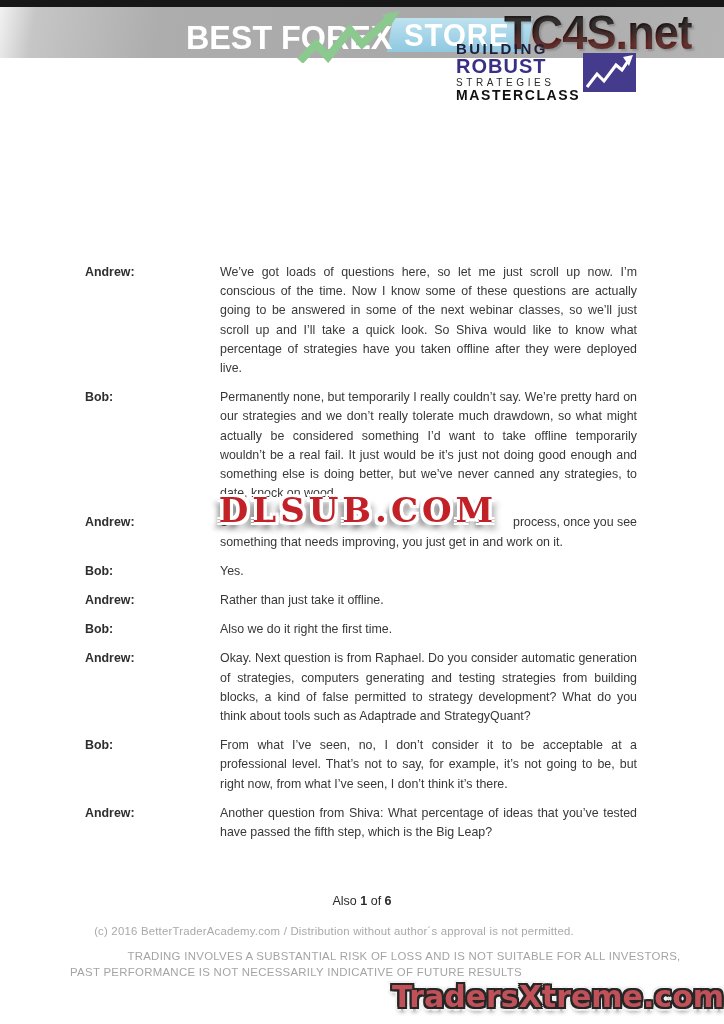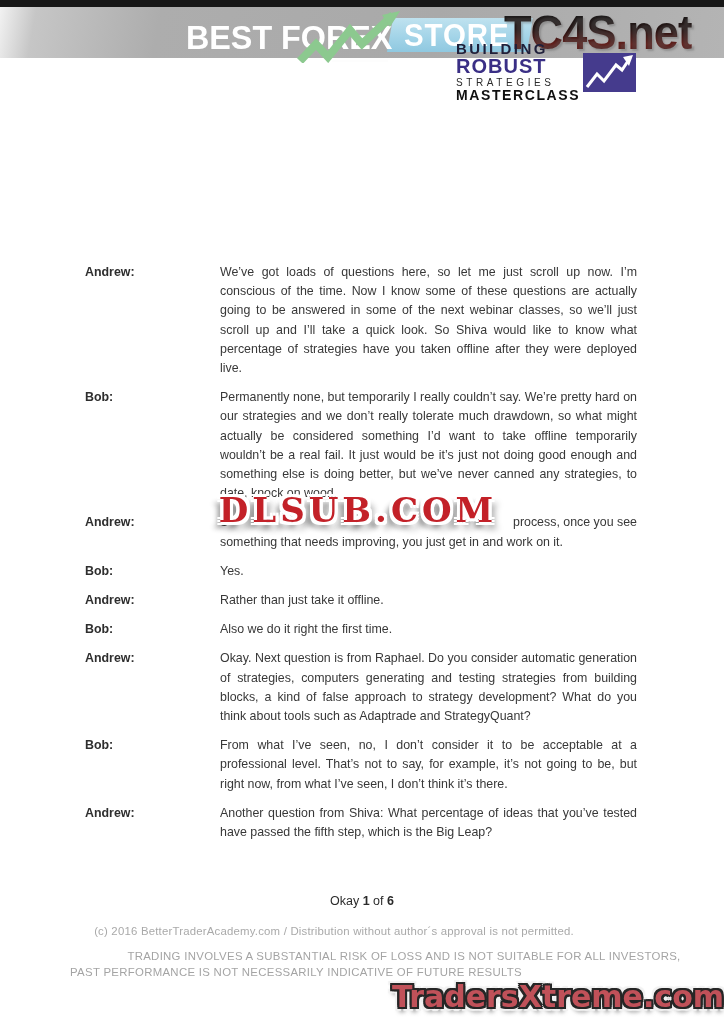--- a/index.html
+++ b/index.html
@@ -137,36 +137,36 @@
       <div class="drow">
         <div class="dlabel">Andrew:</div>
         <div class="dtext">Rather than just take it offline.</div>
       </div>
       <div class="drow">
         <div class="dlabel">Bob:</div>
         <div class="dtext">Also we do it right the first time.</div>
       </div>
       <div class="drow">
         <div class="dlabel">Andrew:</div>
-        <div class="dtext">Okay. Next question is from Raphael. Do you consider automatic generation of strategies, computers generating and testing strategies from building blocks, a kind of false approach to strategy development? What do you think about tools such as Adaptrade and StrategyQuant?</div>
+        <div class="dtext">Okay. Next question is from Raphael. Do you consider automatic generation of strategies, computers generating and testing strategies from building blocks, a kind of false permitted to strategy development? What do you think about tools such as Adaptrade and StrategyQuant?</div>
       </div>
       <div class="drow">
         <div class="dlabel">Bob:</div>
         <div class="dtext">From what I’ve seen, no, I don’t consider it to be acceptable at a professional level. That’s not to say, for example, it’s not going to be, but right now, from what I’ve seen, I don’t think it’s there.</div>
       </div>
       <div class="drow">
         <div class="dlabel">Andrew:</div>
         <div class="dtext">Another question from Shiva: What percentage of ideas that you’ve tested have passed the fifth step, which is the Big Leap?</div>
       </div>
     </div>
 
   <div class="dlsub">DLSUB.COM</div>
 
   <div class="page-num">
-    <span>Okay</span>
+    <span>Also</span>
     <b>1</b>
     <span>of</span>
     <b>6</b>
   </div>
   <div class="copyright">(c) 2016 BetterTraderAcademy.com / Distribution without author´s approval is not permitted.</div>
   <div class="disclaimer1">TRADING INVOLVES A SUBSTANTIAL RISK OF LOSS AND IS NOT SUITABLE FOR ALL INVESTORS,</div>
   <div class="disclaimer2">PAST PERFORMANCE IS NOT NECESSARILY INDICATIVE OF FUTURE RESULTS</div>
 
   <div class="txtreme">TradersXtreme.com</div>
 

